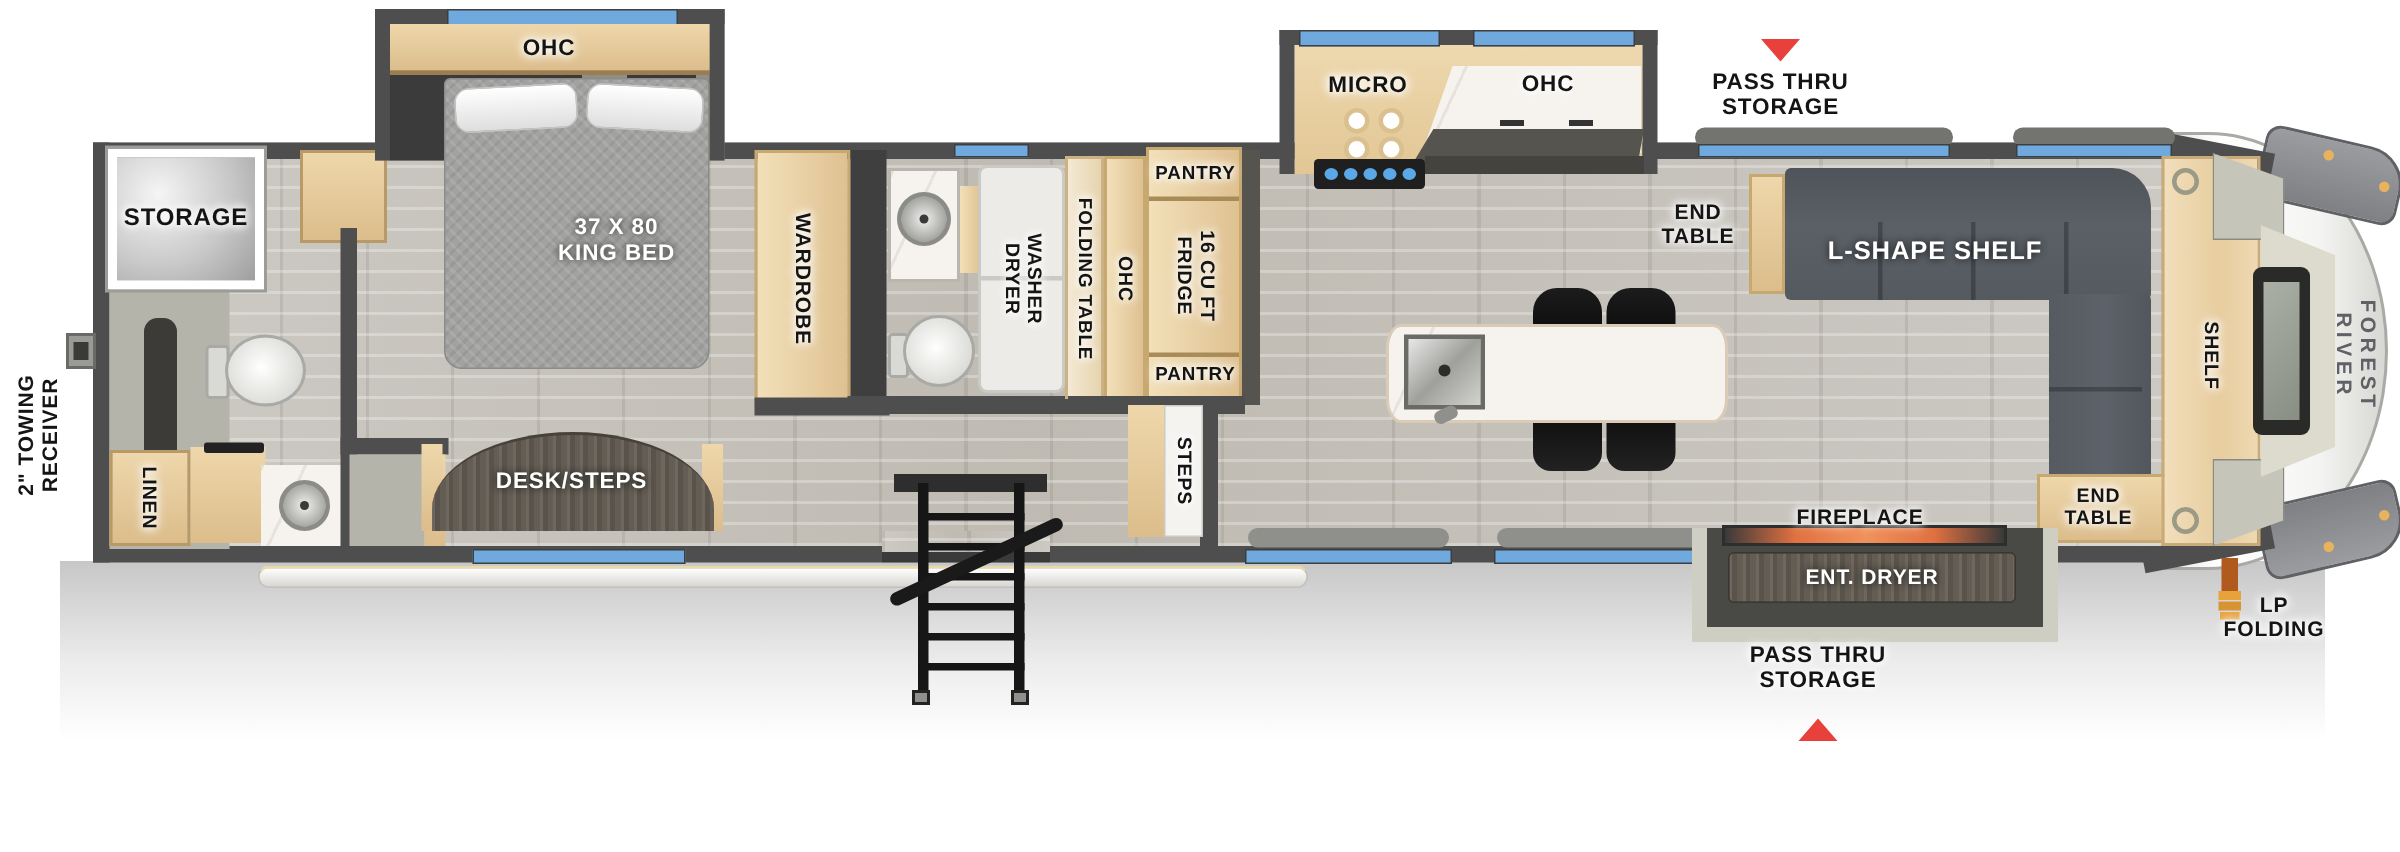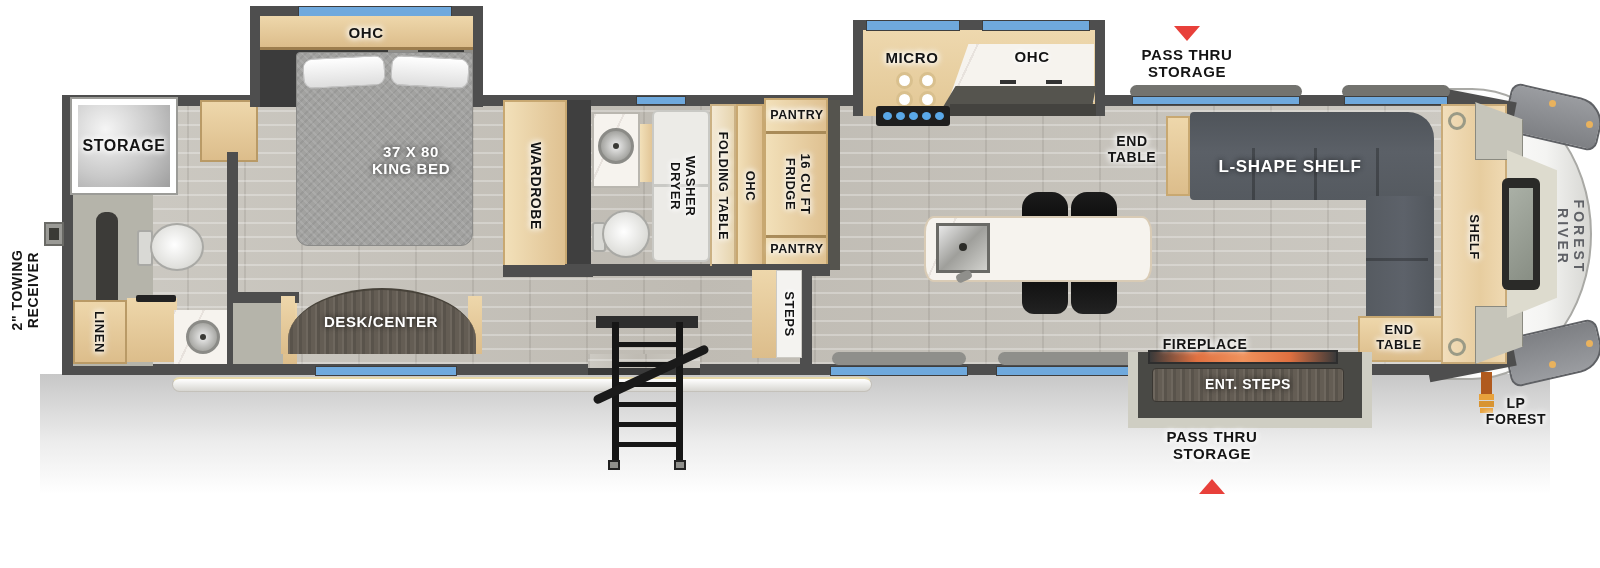--- a/index.html
+++ b/index.html
@@ -86,21 +86,21 @@
   <div class="abs" style="left:260px;top:50px;width:40px;height:57px;background:#3b3b3b;"></div>
   <div class="abs" style="left:296px;top:52px;width:177px;height:194px;border-radius:4px 4px 12px 12px;background-color:#a2a2a0;background-image:repeating-linear-gradient(45deg,rgba(255,255,255,.10) 0 2px,transparent 2px 6px),repeating-linear-gradient(-45deg,rgba(0,0,0,.06) 0 2px,transparent 2px 6px);border:1px solid #8b8b89;"></div>
   <div class="abs" style="left:303px;top:57px;width:82px;height:30px;background:linear-gradient(180deg,#ffffff,#dedede);border-radius:10px;transform:rotate(-3deg);border:1px solid #c6c6c6;"></div>
   <div class="abs" style="left:391px;top:57px;width:78px;height:30px;background:linear-gradient(180deg,#ffffff,#dedede);border-radius:10px;transform:rotate(3deg);border:1px solid #c6c6c6;"></div>
   <div class="lbl w" style="left:411px;top:161px;font-size:15px;">37 X 80
 KING BED</div>
 
   <div class="abs wood" style="left:281px;top:296px;width:14px;height:58px;"></div>
   <div class="abs wood" style="left:468px;top:296px;width:14px;height:58px;"></div>
   <div class="abs darkwood" style="left:288px;top:288px;width:188px;height:66px;border-radius:50% 50% 0 0/78% 78% 0 0;border-top:2px solid #474239;"></div>
-  <div class="lbl w" style="left:381px;top:322px;font-size:15px;">DESK/CENTER</div>
+  <div class="lbl w" style="left:381px;top:322px;font-size:15px;">DESK/STEPS</div>
   <div class="abs window" style="left:315px;top:366px;width:142px;height:10px;"></div>
 
   <div class="abs woodv" style="left:503px;top:100px;width:64px;height:172px;border:2px solid #c8a871;"></div>
   <div class="lbl r90" style="left:535px;top:186px;font-size:14px;">WARDROBE</div>
   <div class="abs" style="left:567px;top:100px;width:24px;height:172px;background:#3f3f3f;"></div>
   <div class="abs wallc" style="left:503px;top:265px;width:90px;height:12px;"></div>
 
   <div class="abs window" style="left:636px;top:96px;width:50px;height:9px;"></div>
   <div class="abs marble" style="left:592px;top:112px;width:48px;height:76px;border:2px solid #b9b6af;"></div>
   <div class="abs" style="left:598px;top:128px;width:36px;height:36px;border-radius:50%;background:radial-gradient(circle,#f0f0f0,#a4a4a0 70%);border:3px solid #8b8b87;"></div>
@@ -187,23 +187,23 @@
   <div class="abs window" style="left:1132px;top:96px;width:168px;height:9px;"></div>
   <div class="abs window" style="left:1344px;top:96px;width:104px;height:9px;"></div>
 
   <div class="abs" style="left:832px;top:352px;width:134px;height:13px;background:#8f8f8b;border-radius:7px;"></div>
   <div class="abs" style="left:998px;top:352px;width:138px;height:13px;background:#8f8f8b;border-radius:7px;"></div>
   <div class="abs window" style="left:830px;top:366px;width:138px;height:10px;"></div>
   <div class="abs window" style="left:996px;top:366px;width:140px;height:10px;"></div>
 
   <div class="abs" style="left:1128px;top:352px;width:244px;height:76px;background:#49494四5;background:#494945;border:10px solid #cfcec3;border-top:none;"></div>
   <div class="abs" style="left:1148px;top:350px;width:190px;height:14px;border:2px solid #2e2e2e;background:linear-gradient(90deg,#3a3a3a,#e07040 25%,#f0925c 50%,#e07040 75%,#3a3a3a);"></div>
-  <div class="lbl" style="left:1205px;top:345px;font-size:14px;">FIREPLACE</div>
+  <div class="lbl" style="left:1240px;top:345px;font-size:14px;">FIREPLACE</div>
   <div class="abs darkwood" style="left:1152px;top:368px;width:192px;height:34px;border-radius:4px;border:1px solid #3a3732;"></div>
-  <div class="lbl w" style="left:1248px;top:385px;font-size:14px;">ENT. STEPS</div>
+  <div class="lbl w" style="left:1248px;top:385px;font-size:14px;">ENT. DRYER</div>
 
   <div class="abs" style="left:1441px;top:104px;width:66px;height:260px;background:linear-gradient(90deg,#f2debb,#e7cd9f 60%,#efd9b2);border:2px solid #c9ab79;"></div>
   <div class="abs" style="left:1448px;top:112px;width:18px;height:18px;border-radius:50%;border:3px solid #9a9a86;"></div>
   <div class="abs" style="left:1448px;top:338px;width:18px;height:18px;border-radius:50%;border:3px solid #9a9a86;"></div>
   <div class="lbl r90" style="left:1474px;top:237px;font-size:13px;">SHELF</div>
   <div class="abs" style="left:1475px;top:102px;width:48px;height:58px;background:#c6c5ba;clip-path:polygon(0 0,100% 30%,100% 100%,0 100%);border:1px solid #8a8a80;"></div>
   <div class="abs" style="left:1475px;top:306px;width:48px;height:58px;background:#c6c5ba;clip-path:polygon(0 0,100% 0,100% 70%,0 100%);border:1px solid #8a8a80;"></div>
   <div class="abs" style="left:1507px;top:150px;width:50px;height:168px;background:#dddbce;clip-path:polygon(0 0,100% 12%,100% 88%,0 100%);"></div>
   <div class="abs" style="left:1502px;top:178px;width:38px;height:112px;background:#2a2a28;border-radius:6px;"></div>
   <div class="abs" style="left:1509px;top:188px;width:24px;height:92px;background:linear-gradient(135deg,#aab0a6,#888e84);"></div>
@@ -219,21 +219,21 @@
 
   <div class="lbl" style="left:1212px;top:446px;font-size:15px;">PASS THRU
 STORAGE</div>
   <div class="abs tri-up" style="left:1199px;top:479px;"></div>
 
   <div class="abs" style="left:1481px;top:372px;width:11px;height:24px;background:#b05a1e;"></div>
   <div class="abs" style="left:1479px;top:394px;width:15px;height:6px;background:#e8a23c;"></div>
   <div class="abs" style="left:1479px;top:401px;width:15px;height:6px;background:#d89432;"></div>
   <div class="abs" style="left:1480px;top:408px;width:13px;height:5px;background:#e8a23c;"></div>
   <div class="lbl" style="left:1516px;top:412px;font-size:14px;">LP
-FOREST</div>
+FOLDING</div>
 
   <div class="abs" style="left:588px;top:312px;width:130px;height:156px;">
     <div class="abs" style="left:8px;top:4px;width:102px;height:12px;background:#2e2e2e;"></div>
     <div class="abs black" style="left:24px;top:10px;width:7px;height:140px;"></div>
     <div class="abs black" style="left:88px;top:10px;width:7px;height:140px;"></div>
     <div class="abs black" style="left:24px;top:30px;width:71px;height:5px;"></div>
     <div class="abs black" style="left:24px;top:50px;width:71px;height:5px;"></div>
     <div class="abs black" style="left:24px;top:70px;width:71px;height:5px;"></div>
     <div class="abs black" style="left:24px;top:90px;width:71px;height:5px;"></div>
     <div class="abs black" style="left:24px;top:110px;width:71px;height:5px;"></div>

